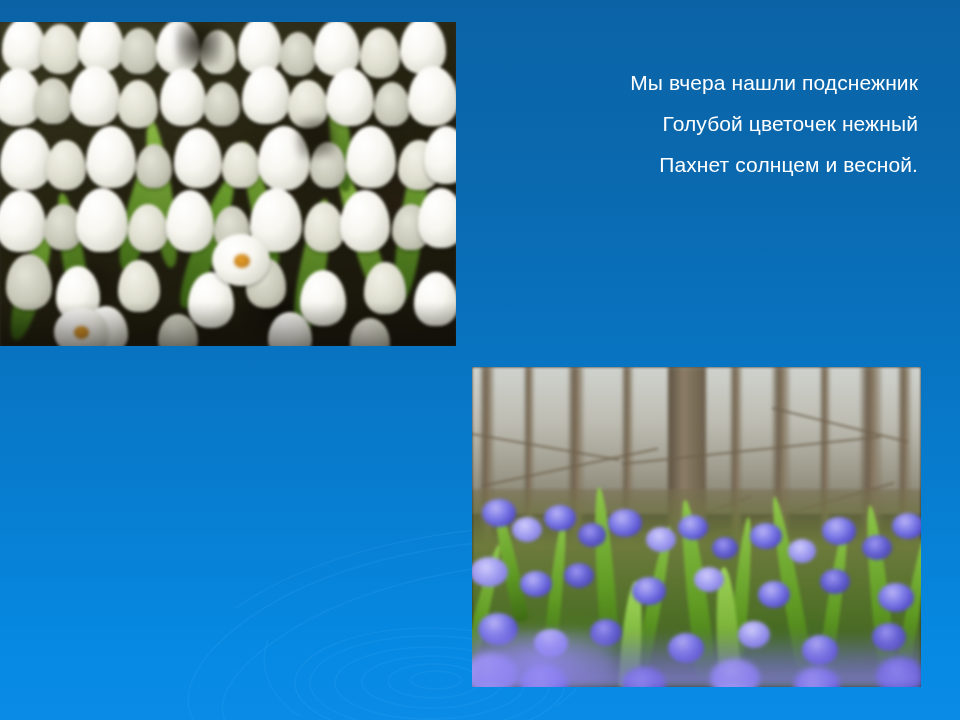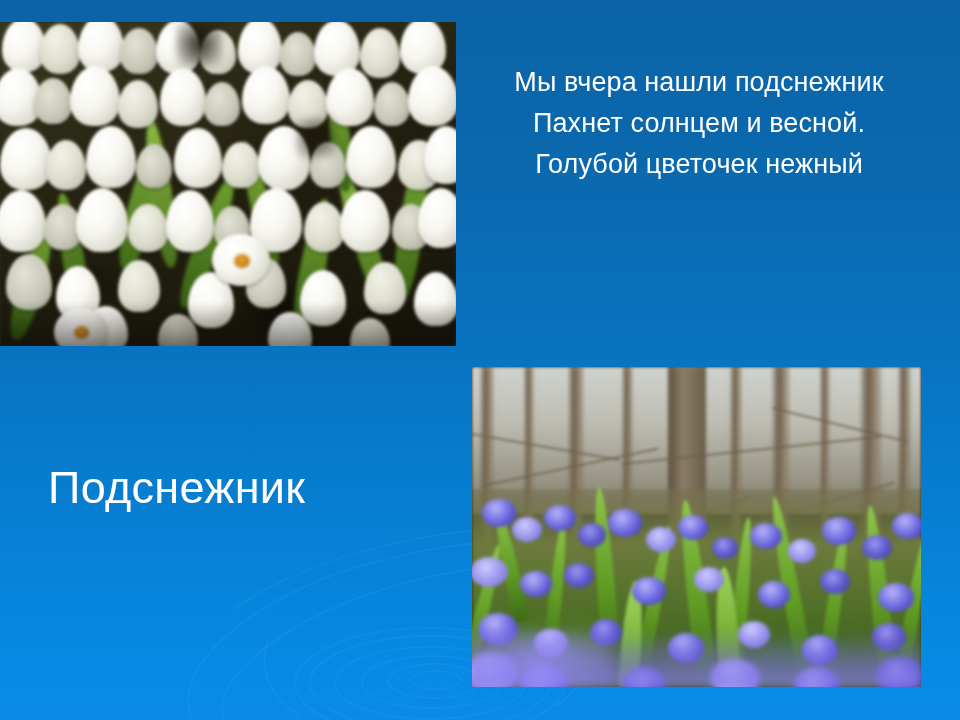--- a/index.html
+++ b/index.html
@@ -119,27 +119,27 @@
   }
   .bflow.light { background: radial-gradient(circle at 42% 34%, #cfcbfb 0%, #a09cf0 45%, #6f6ad8 100%); }
   .bflow.deep  { background: radial-gradient(circle at 42% 34%, #9b95f0 0%, #6460d2 45%, #3b3699 100%); }
 
   
   .soft { filter: blur(1.5px); }
 
   
   #poem {
     position: absolute;
-    left: 464px;
+    left: 448px;
     top: 62px;
     width: 470px;
     color: #ffffff;
-    font-size: 27px;
+    font-size: 21px;
     line-height: 41px;
-    text-align: center;
+    text-align: right;
     white-space: nowrap;
     letter-spacing: 0.1px;
   }
   #poem .line { display: block; }
 
   #slide-title {
     position: absolute;
     left: 48px;
     top: 462px;
     color: #ffffff;
@@ -354,19 +354,18 @@
                   background:linear-gradient(180deg, rgba(120,110,220,0) 0%, rgba(124,112,226,0.55) 55%, rgba(138,124,236,0.78) 100%);
                   filter:blur(4px);"></div>
       <div style="position:absolute;left:-10px;bottom:-6px;width:150px;height:64px;
                   background:radial-gradient(ellipse at 50% 50%, rgba(150,138,245,0.85), rgba(150,138,245,0));
                   filter:blur(5px);"></div>
     </div>
   </div>
 
   <div id="poem">
     <span class="line">Мы вчера нашли подснежник</span>
+    <span class="line">Голубой цветочек нежный</span>
     <span class="line">Пахнет солнцем и весной.</span>
-    <span class="line">Голубой цветочек нежный</span>
   </div>
 
-  <div id="slide-title">Подснежник</div>
 
 </div>
 
 </body></html>

